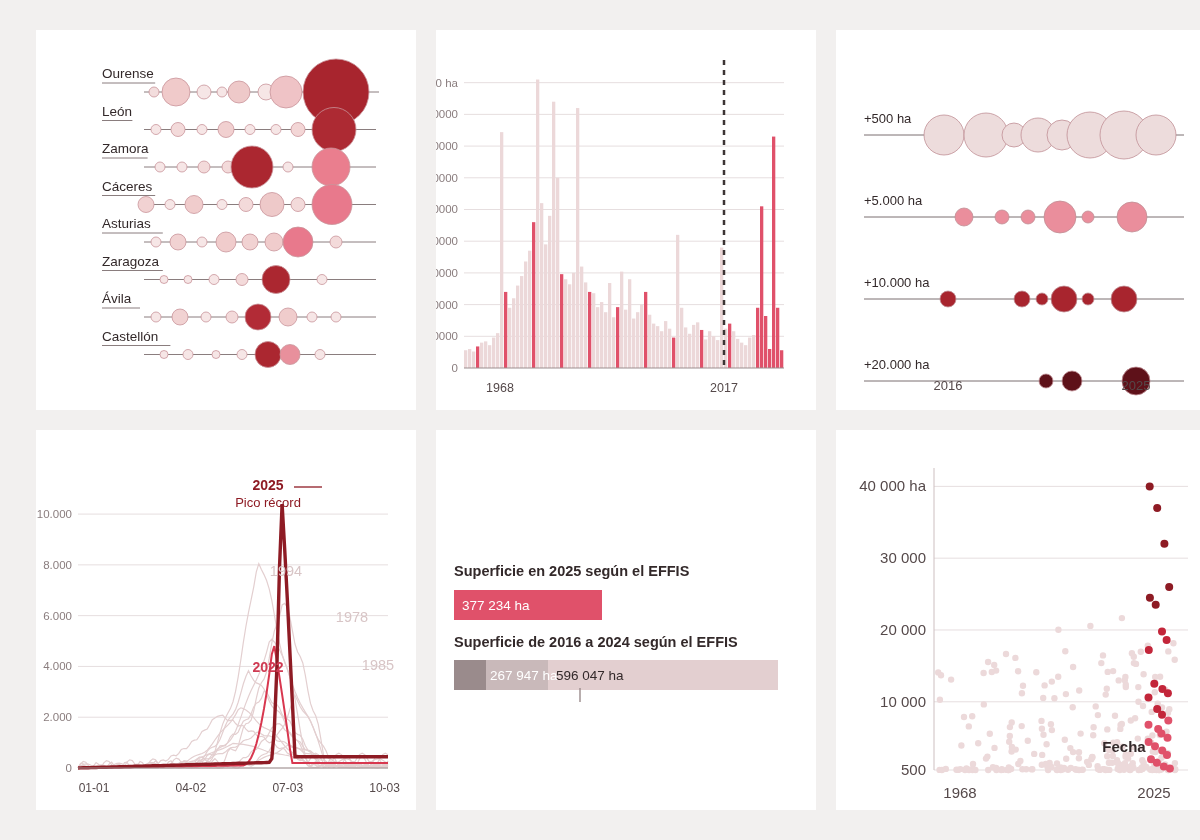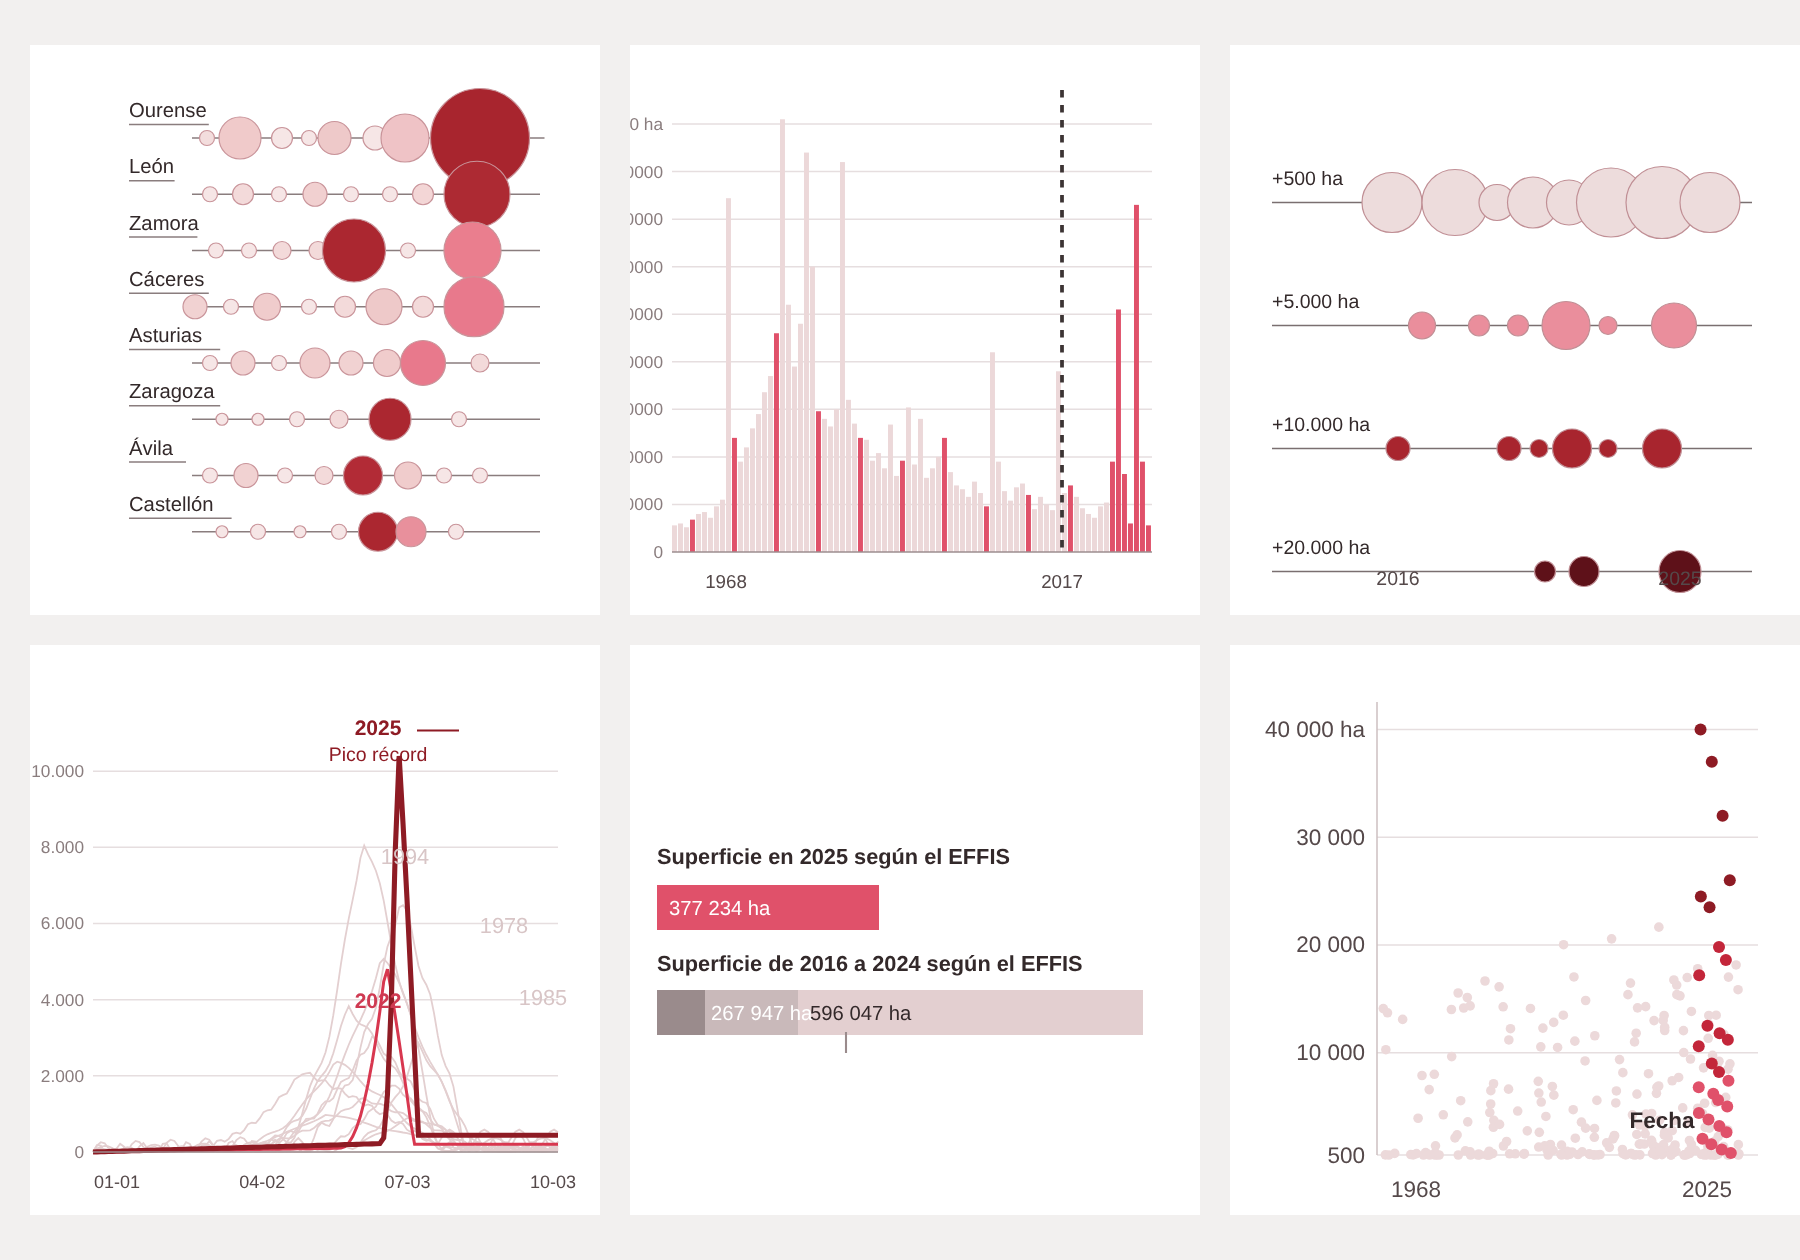--- a/index.html
+++ b/index.html
@@ -7,21 +7,21 @@
     width:1200px;height:840px;
     background:#f2f0ef;
     font-family:"Liberation Sans", sans-serif;
     overflow:hidden;
   }
   .grid{
     display:grid;
     grid-template-columns:380px 380px 380px;
     grid-template-rows:380px 380px;
     gap:20px;
-    padding:30px 20px;
+    padding:30px 36px;
     box-sizing:border-box;
   }
   .panel{
     background:#ffffff;
     position:relative;
     overflow:hidden;
   }
   svg{display:block;}
   text{font-family:"Liberation Sans", sans-serif;}
 </style>

